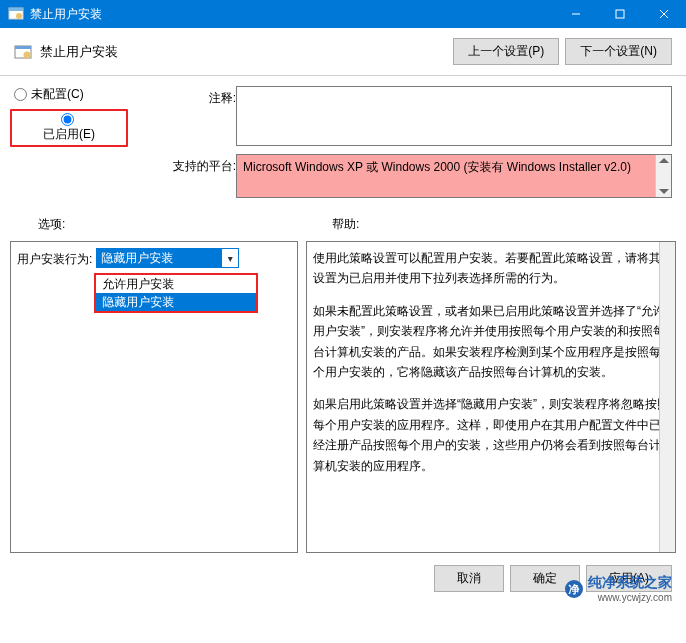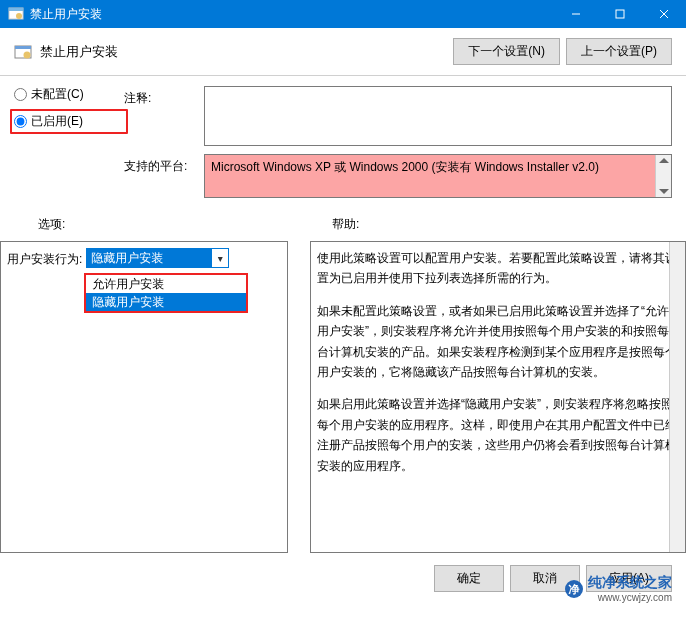--- a/index.html
+++ b/index.html
@@ -35,52 +35,54 @@
     background: #e1e1e1;
     padding: 4px 14px;
     margin-left: 6px;
     font-size: 12px;
     cursor: pointer;
   }
   .divider { height:1px; background:#d0d0d0; margin:4px 0 0 0; }
   .middle {
     display:flex;
     padding: 10px 14px 0 14px;
+    gap: 32px;
   }
   .radio-col { width: 110px; }
   .radio-col label { display:flex; align-items:center; margin-bottom:10px; cursor:pointer;}
   .radio-col input { margin-right:4px; }
   .radio-col .highlight {
     border: 2px solid #e22;
     border-radius: 1px;
     padding: 2px 2px;
     margin: -4px -4px 6px -4px;
+    flex-direction: column;
   }
   .note-col { flex:1; }
   .note-row { display:flex; margin-bottom:8px; }
-  .note-row .lab { width:80px; padding-top:4px; }
+  .note-row .lab { width:80px; padding-top:4px;text-align:right; }
   .note-row textarea, .note-row .platbox {
     flex:1;
     border:1px solid #7a7a7a;
     padding:4px 6px;
     font-family: inherit;
     font-size:12px;
     resize:none;
   }
   .note-row textarea { height:60px; background:#fff;}
   .note-row .platbox { height:44px; background:#fca5a5; position:relative; overflow:hidden;}
   .platbox .scroll { position:absolute; right:0; top:0; bottom:0; width:16px; background:#f0f0f0; border-left:1px solid #ccc;}
   .platbox .scroll::before, .platbox .scroll::after{
     content:""; position:absolute; left:3px; width:0;height:0; border-left:5px solid transparent;border-right:5px solid transparent;
   }
   .platbox .scroll::before{ top:3px; border-bottom:5px solid #666;}
   .platbox .scroll::after{ bottom:3px; border-top:5px solid #666;}
   .section-labels { display:flex; padding: 10px 14px 4px 14px; }
   .section-labels .left { width: 294px; margin-left: 24px; }
-  .lower { display:flex; padding: 4px 0; gap:22px; height:320px;}
+  .lower { display:flex; padding: 4px 10px; gap:8px; height:320px;}
   .panel {
     border:1px solid #7a7a7a;
     background:#fff;
     padding:6px;
     overflow:hidden;
     position:relative;
   }
   .panel.left { width:288px; }
   .panel.right { flex:1; }
   .behavior-row { display:flex; align-items:flex-start; }
@@ -149,22 +151,22 @@
     </div>
 </div>
 
 <div class="header-row">
   <svg class="bigicon" viewBox="0 0 18 18">
       <rect x="1" y="3" width="16" height="12" fill="#fff" stroke="#888"></rect>
       <rect x="1" y="3" width="16" height="3" fill="#6ca0dc"></rect>
       <circle cx="13" cy="12" r="3.5" fill="#e9c46a"></circle>
     </svg>
   <span class="page-title">禁止用户安装</span>
+  <button class="btn">上一个设置(P)</button>
   <button class="btn">下一个设置(N)</button>
-  <button class="btn">上一个设置(P)</button>
 </div>
 <div class="divider"></div>
 
 <div class="middle">
   <div class="radio-col">
     <label>
         <input type="radio" name="st" style="">
         <span>未配置(C)</span>
       </label>
     <label class="highlight">
@@ -212,22 +214,22 @@
     <div class="help-text">
       <p>使用此策略设置可以配置用户安装。若要配置此策略设置，请将其设置为已启用并使用下拉列表选择所需的行为。</p>
       <p>如果未配置此策略设置，或者如果已启用此策略设置并选择了“允许用户安装”，则安装程序将允许并使用按照每个用户安装的和按照每台计算机安装的产品。如果安装程序检测到某个应用程序是按照每个用户安装的，它将隐藏该产品按照每台计算机的安装。</p>
       <p>如果启用此策略设置并选择“隐藏用户安装”，则安装程序将忽略按照每个用户安装的应用程序。这样，即使用户在其用户配置文件中已经注册产品按照每个用户的安装，这些用户仍将会看到按照每台计算机安装的应用程序。</p>
     </div>
     <div class="scroll"></div>
   </div>
 </div>
 
 <div class="footer">
+  <button class="btn">取消</button>
   <button class="btn">确定</button>
-  <button class="btn">取消</button>
   <button class="btn">应用(A)</button>
 </div>
 
 <div class="watermark">
   <svg class="logo" viewBox="0 0 20 20">
       <circle cx="10" cy="10" r="9" fill="#1a5fb4"></circle>
       <text x="10" y="14" text-anchor="middle" fill="#fff" font-size="11" font-weight="bold">净</text>
     </svg>
   <div>
     <div>纯净系统之家</div>

